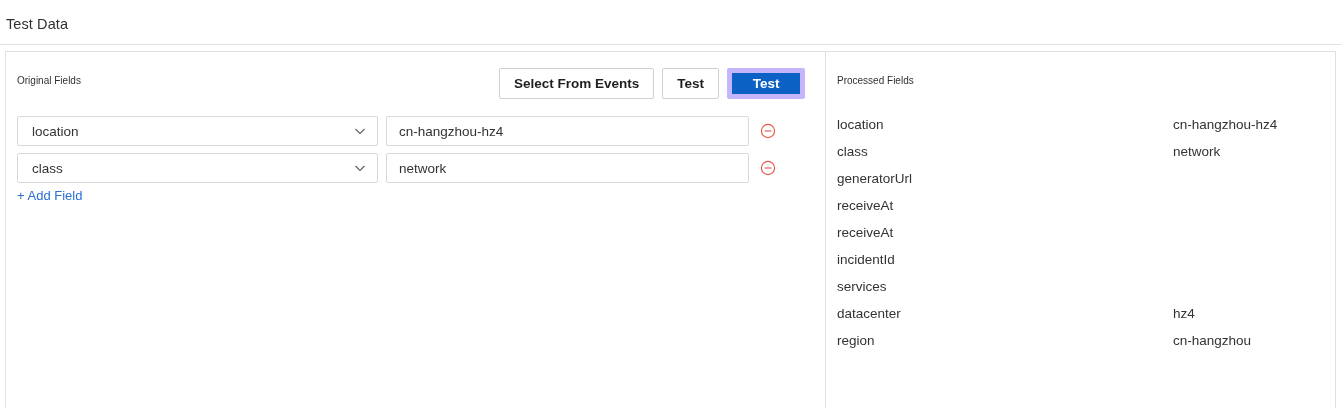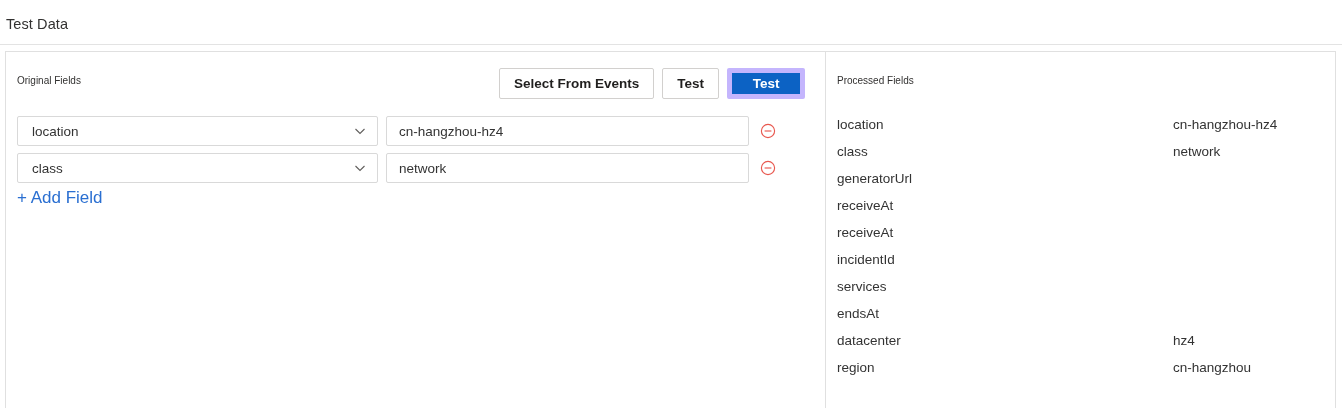--- a/index.html
+++ b/index.html
@@ -168,21 +168,21 @@
     margin-left: 11px;
     width: 16px; height: 16px;
     cursor: pointer;
     display: block;
   }
   .remove-btn svg { display: block; }
 
   .add-field {
     position: absolute;
     left: 11px; top: 136px;
-    font-size: 17px;
+    font-size: 13px;
     color: #2a6fd1;
     cursor: pointer;
     white-space: nowrap;
     user-select: none;
   }
 
   
   .processed-list {
     position: absolute;
     left: 11px; top: 65px;
@@ -303,24 +303,20 @@
         </div>
         <div class="processed-row">
           <span class="processed-key">incidentId</span>
           <span class="processed-val"></span>
         </div>
         <div class="processed-row">
           <span class="processed-key">services</span>
           <span class="processed-val"></span>
         </div>
         <div class="processed-row">
-          <span class="processed-key">endsAt</span>
-          <span class="processed-val"></span>
-        </div>
-        <div class="processed-row">
           <span class="processed-key">datacenter</span>
           <span class="processed-val">hz4</span>
         </div>
         <div class="processed-row">
           <span class="processed-key">region</span>
           <span class="processed-val">cn-hangzhou</span>
         </div>
       </div>
 
     </div>

